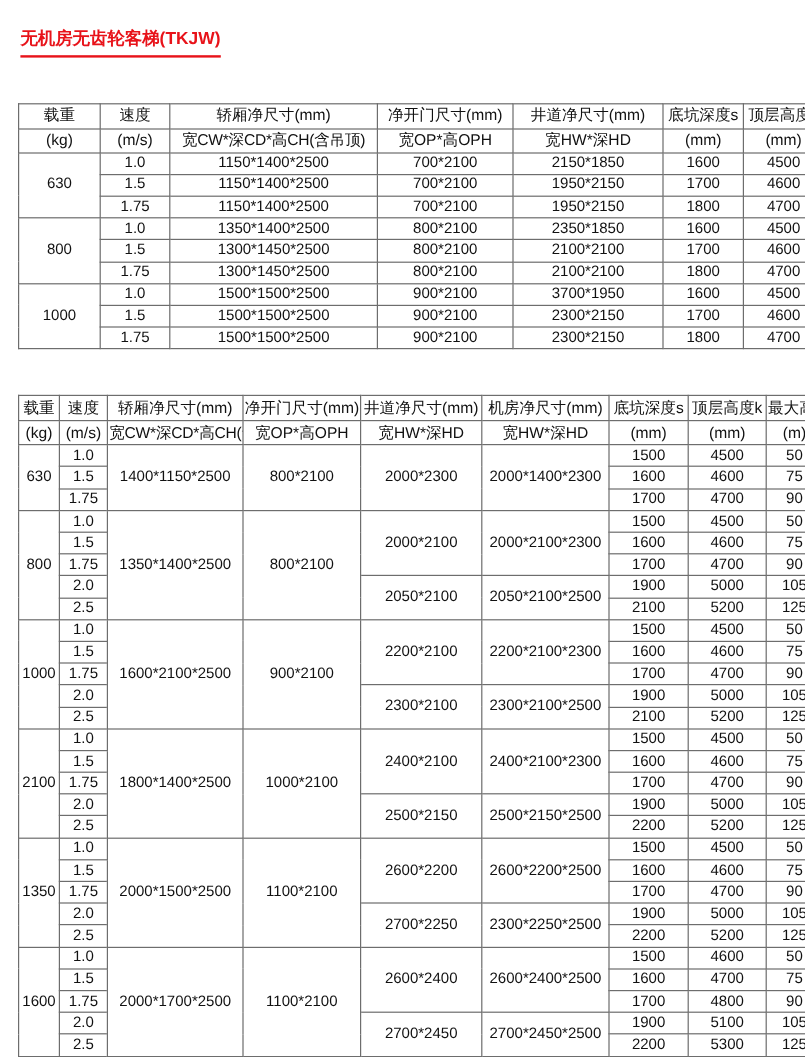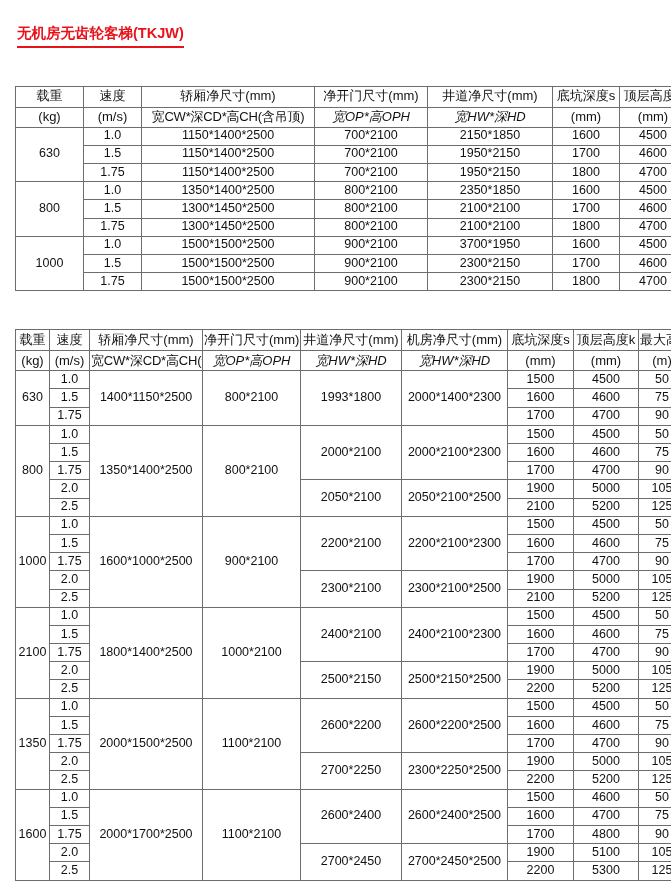--- a/index.html
+++ b/index.html
@@ -72,21 +72,20 @@
   #table1 .r { height: 18.2px; }
   
   #table2 .r { height: 18.2px; }
 
   .tiny {
     font-size: 8.6px;
     letter-spacing: -0.2px;
   }
   .small-sub {
     font-size: 11.5px;
-    font-style: italic;
   }
 
   .wrap-table { padding-top: 7px; }
 
   
   .footer {
     padding: 16px 0 0 2px;
     color: #e8131a;
     font-size: 13px;
     white-space: nowrap;
@@ -263,21 +262,21 @@
           <th>(mm)</th>
           <th>(m)</th>
         </tr>
       </thead>
       <tbody id="table2-body">
           <tr class="r">
             <td rowspan="3">630</td>
             <td>1.0</td>
             <td rowspan="3">1400*1150*2500</td>
             <td rowspan="3">800*2100</td>
-            <td rowspan="3">1993*1800</td>
+            <td rowspan="3">2000*2300</td>
             <td rowspan="3">2000*1400*2300</td>
             <td>1500</td>
             <td>4500</td>
             <td>50</td>
           </tr>
           <tr class="r">
             <td>1.5</td>
             <td>1600</td>
             <td>4600</td>
             <td>75</td>
@@ -321,21 +320,21 @@
           </tr>
           <tr class="r">
             <td>2.5</td>
             <td>2100</td>
             <td>5200</td>
             <td>125</td>
           </tr>
           <tr class="r">
             <td rowspan="5">1000</td>
             <td>1.0</td>
-            <td rowspan="5">1600*1000*2500</td>
+            <td rowspan="5">1600*2100*2500</td>
             <td rowspan="5">900*2100</td>
             <td rowspan="3">2200*2100</td>
             <td rowspan="3">2200*2100*2300</td>
             <td>1500</td>
             <td>4500</td>
             <td>50</td>
           </tr>
           <tr class="r">
             <td>1.5</td>
             <td>1600</td>

